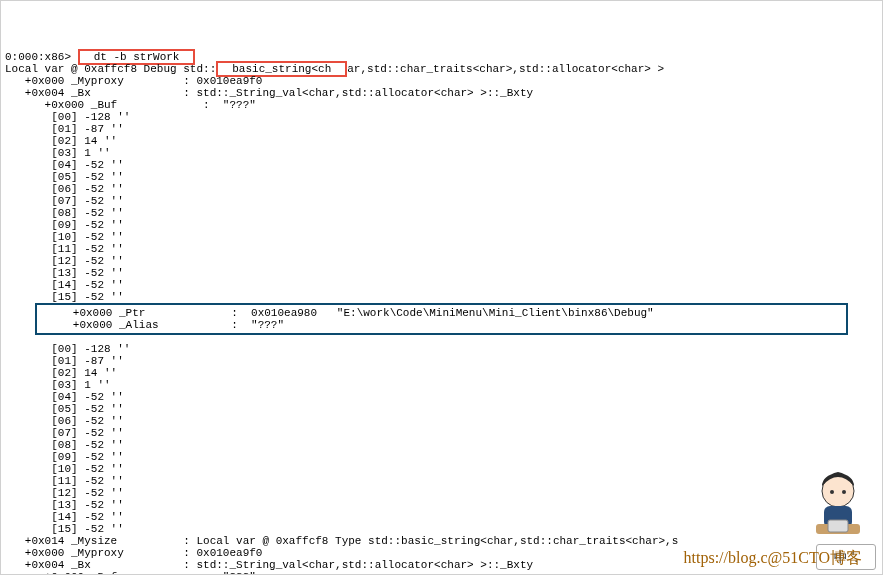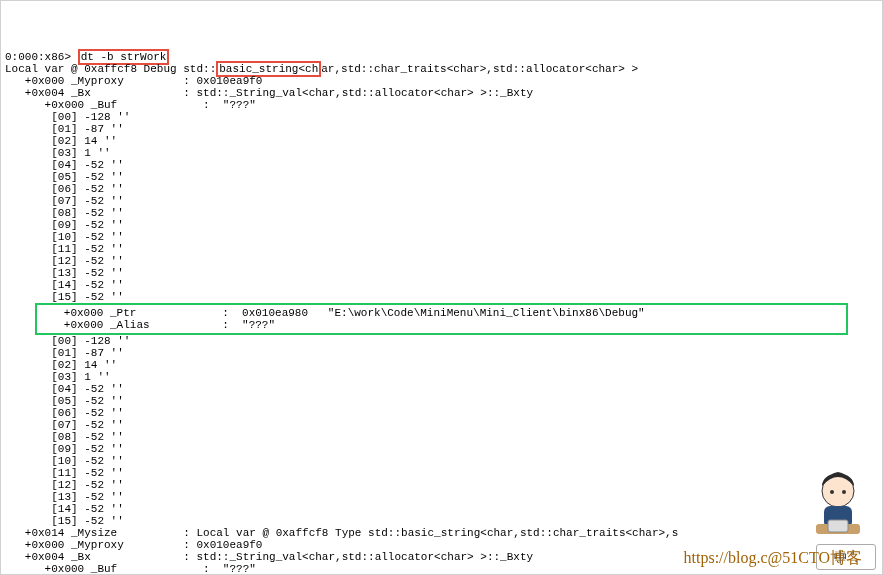--- a/index.html
+++ b/index.html
@@ -10,22 +10,22 @@
     color: #000;
     background: #fff;
     white-space: pre;
     padding: 2px 4px;
     position: relative;
     width: 883px;
     height: 575px;
     overflow: hidden;
     border: 1px solid #d0d0d0;
   }
-  .hl { border: 2px solid #e74c3c; display: inline; padding: 0 1px; }
-  .hl-block { border: 2px solid #22c55e; display: block; padding: 2px 7px; margin: 0 30px 0 30px; }
+  .hl { border: 2px solid #e74c3c; display: inline; padding: 0 14px; }
+  .hl-block { border: 2px solid #0c4a6e; display: block; padding: 2px 16px; margin: 0 30px 8px 30px; }
   .watermark {
     position: absolute;
     bottom: 10px;
     right: 20px;
     color: #a16207;
     font-family: Liberation Serif, serif;
     font-size: 16px;
     pointer-events: none;
   }
   .cartoon {

